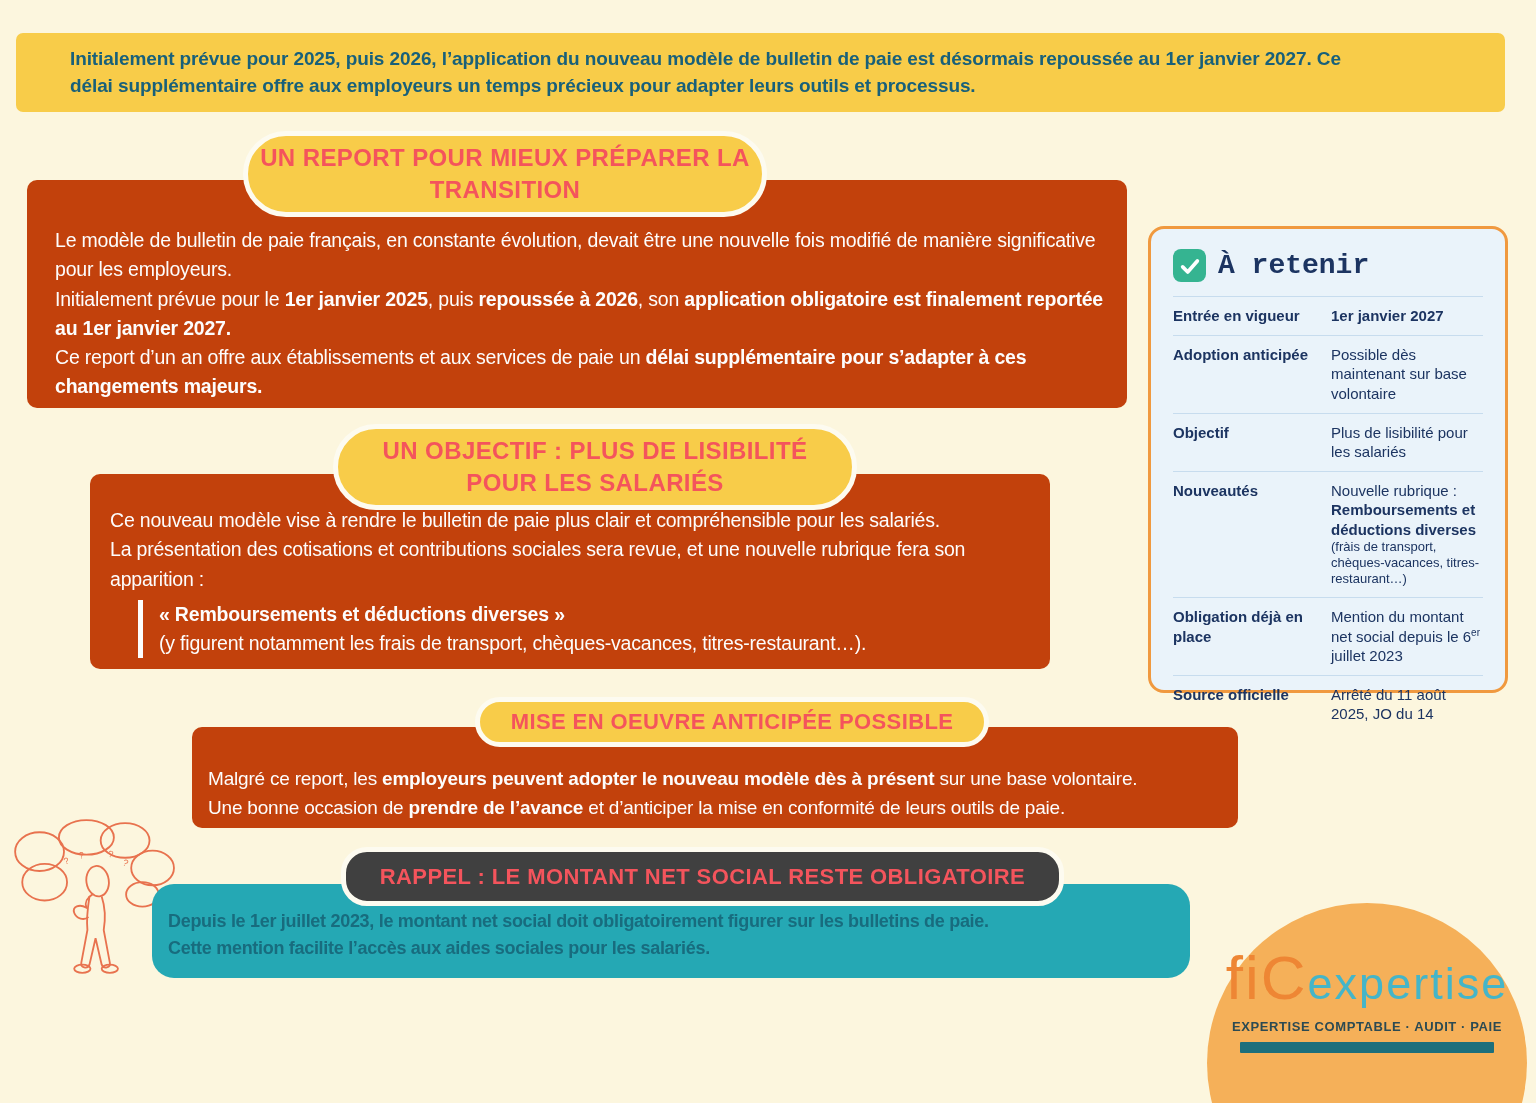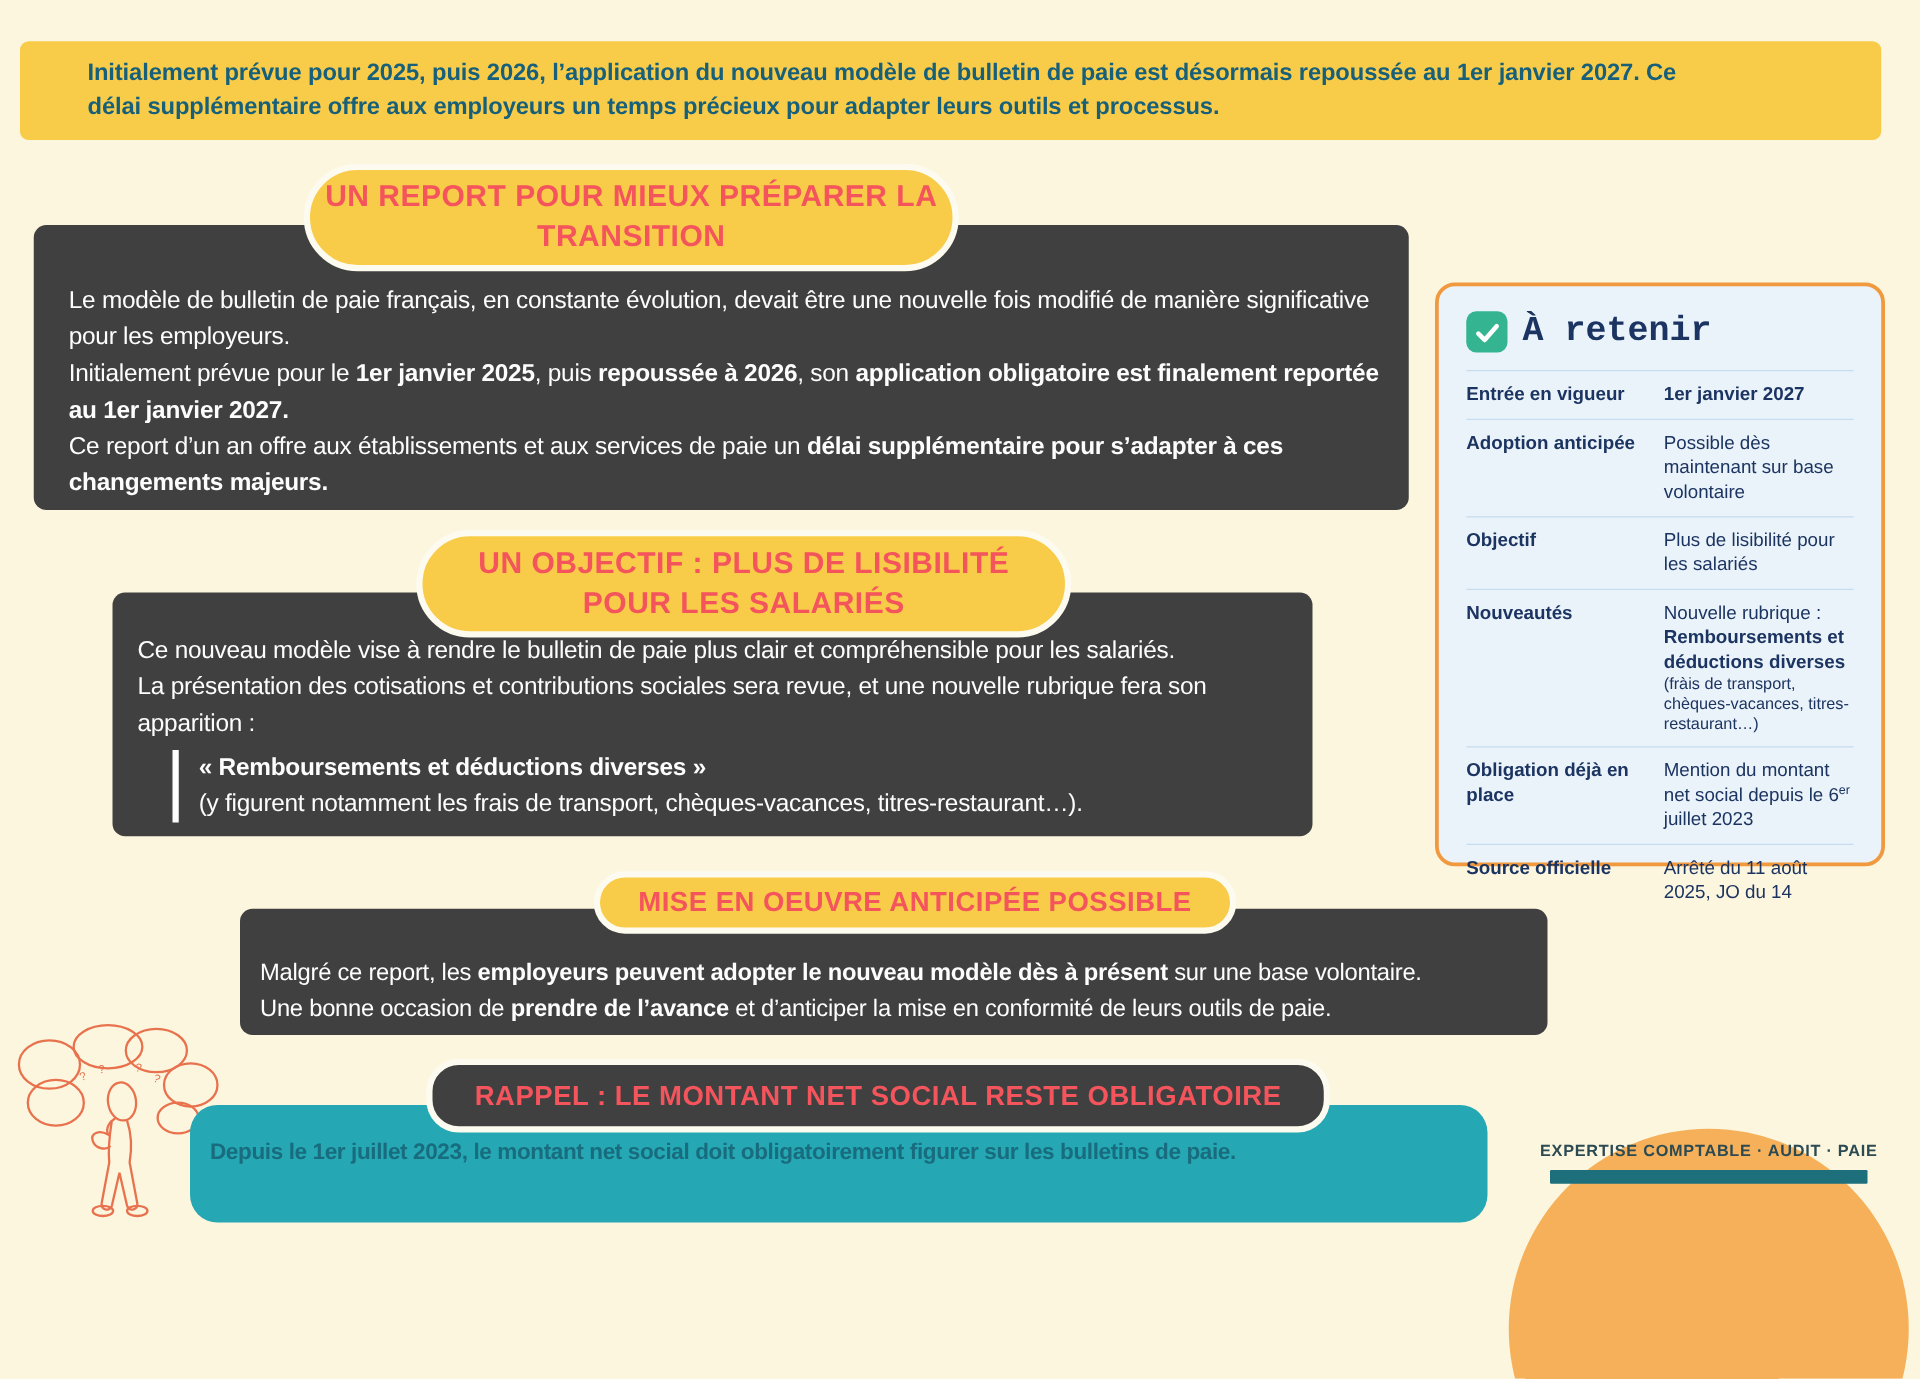--- a/index.html
+++ b/index.html
@@ -23,21 +23,21 @@
     color:#f4545c;font-weight:bold;text-align:center;
     display:flex;flex-direction:column;justify-content:center;align-items:center;
     z-index:5;letter-spacing:0.4px;
   }
   .pill1{left:243px;top:131px;width:524px;height:86px;border-radius:46px;font-size:24px;line-height:1.32;}
   .pill2{left:333px;top:424px;width:524px;height:86px;border-radius:46px;font-size:24px;line-height:1.32;}
   .pill3{left:475px;top:697px;width:514px;height:50px;border-radius:28px;font-size:22px;}
   .pill4{left:341px;top:847px;width:723px;height:59px;border-radius:26px;font-size:22px;background:#404040;}
   
   .tealbox{
-    position:absolute;background:#404040;border-radius:10px;color:#fdfdfd;
+    position:absolute;background:#c2410c;border-radius:10px;color:#fdfdfd;
     font-size:19.5px;line-height:1.5;letter-spacing:-0.2px;z-index:1;
   }
   .tealbox p{margin:0;}
   .box1{left:27px;top:180px;width:1100px;height:228px;padding:46px 24px 0 28px;}
   .box2{left:90px;top:474px;width:960px;height:195px;padding:32px 20px 0 20px;}
   .box3{left:192px;top:727px;width:1046px;height:101px;padding:38px 16px 0 16px;font-size:19px;}
   .box4{
     left:152px;top:884px;width:1038px;height:94px;border-radius:22px;
     background:#25a8b4;color:#186c7e;font-weight:bold;font-size:18px;
     letter-spacing:-0.3px;line-height:1.5;padding:24px 14px 0 16px;
@@ -157,20 +157,21 @@
   <div class="tealbox box3">
     <p><span>Malgré ce report, les </span><b>employeurs peuvent adopter le nouveau modèle dès à présent</b><span> sur une base volontaire.</span></p>
     <p><span>Une bonne occasion de </span><b>prendre de l’avance</b><span> et d’anticiper la mise en conformité de leurs outils de paie.</span></p>
   </div>
 
   <div class="pill pill4">
     <div>RAPPEL : LE MONTANT NET SOCIAL RESTE OBLIGATOIRE</div>
   </div>
   <div class="tealbox box4">
     <p>Depuis le 1er juillet 2023, le montant net social doit obligatoirement figurer sur les bulletins de paie.</p>
+    <p>Cette mention facilite l’accès aux aides sociales pour les salariés.</p>
   </div>
 
   <svg class="doodle" width="168" height="168" viewBox="0 0 165 165">
     <g stroke="#e8724e" fill="none" stroke-width="1.8">
       <ellipse cx="31" cy="35" rx="24" ry="19"></ellipse>
       <ellipse cx="77" cy="21" rx="27" ry="17"></ellipse>
       <ellipse cx="115" cy="24" rx="24" ry="17"></ellipse>
       <ellipse cx="36" cy="65" rx="22" ry="18"></ellipse>
       <ellipse cx="142" cy="51" rx="21" ry="17"></ellipse>
       <ellipse cx="132" cy="77" rx="16" ry="12"></ellipse>
@@ -182,17 +183,21 @@
     </g>
     <g fill="#e8724e" font-size="9" font-family="Liberation Sans, DejaVu Sans, sans-serif">
       <text x="56" y="48" transform="rotate(-20 56 48)">?</text>
       <text x="70" y="42" transform="rotate(-8 70 42)">?</text>
       <text x="98" y="40" transform="rotate(10 98 40)">?</text>
       <text x="112" y="48" transform="rotate(22 112 48)">?</text>
     </g>
   </svg>
 
   <div class="logo-circle">
+    <div class="brand">
+      <span class="fic">fiC</span>
+        <span class="exp">expertise</span>
+    </div>
     <div class="tagline">EXPERTISE COMPTABLE · AUDIT · PAIE</div>
     <div class="bar"></div>
   </div>
 
 </div>
 
 </body></html>

